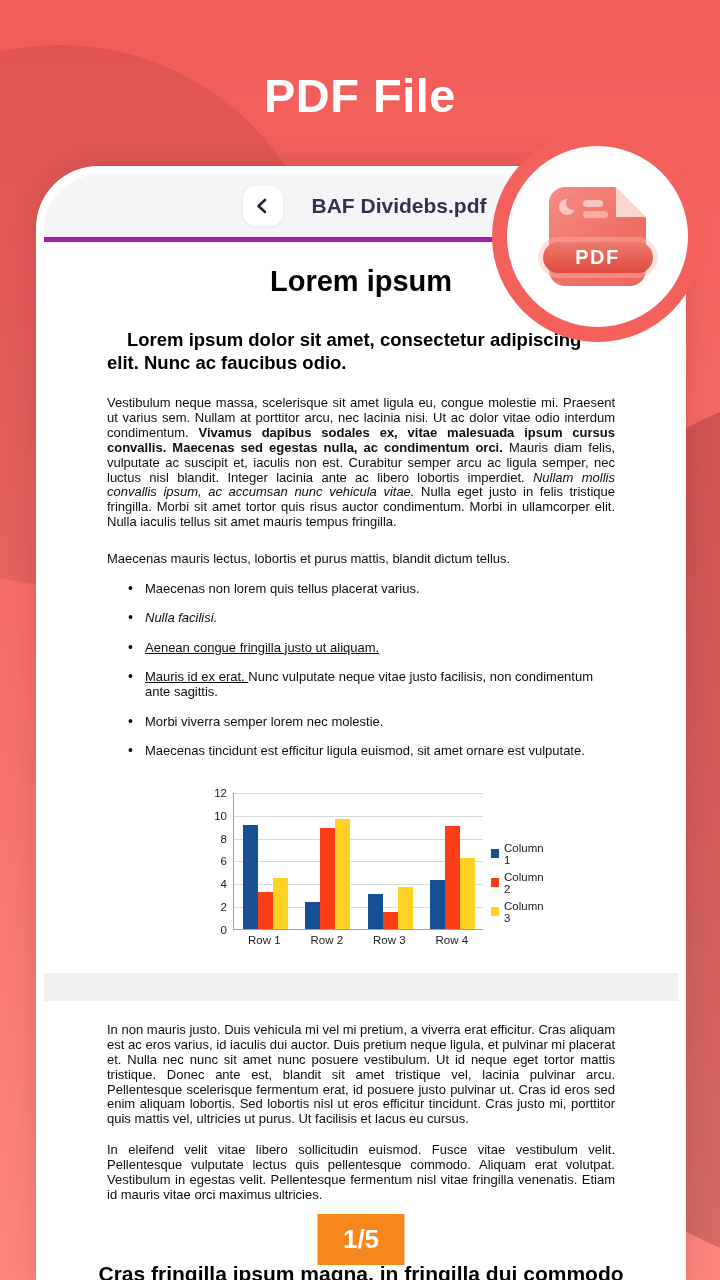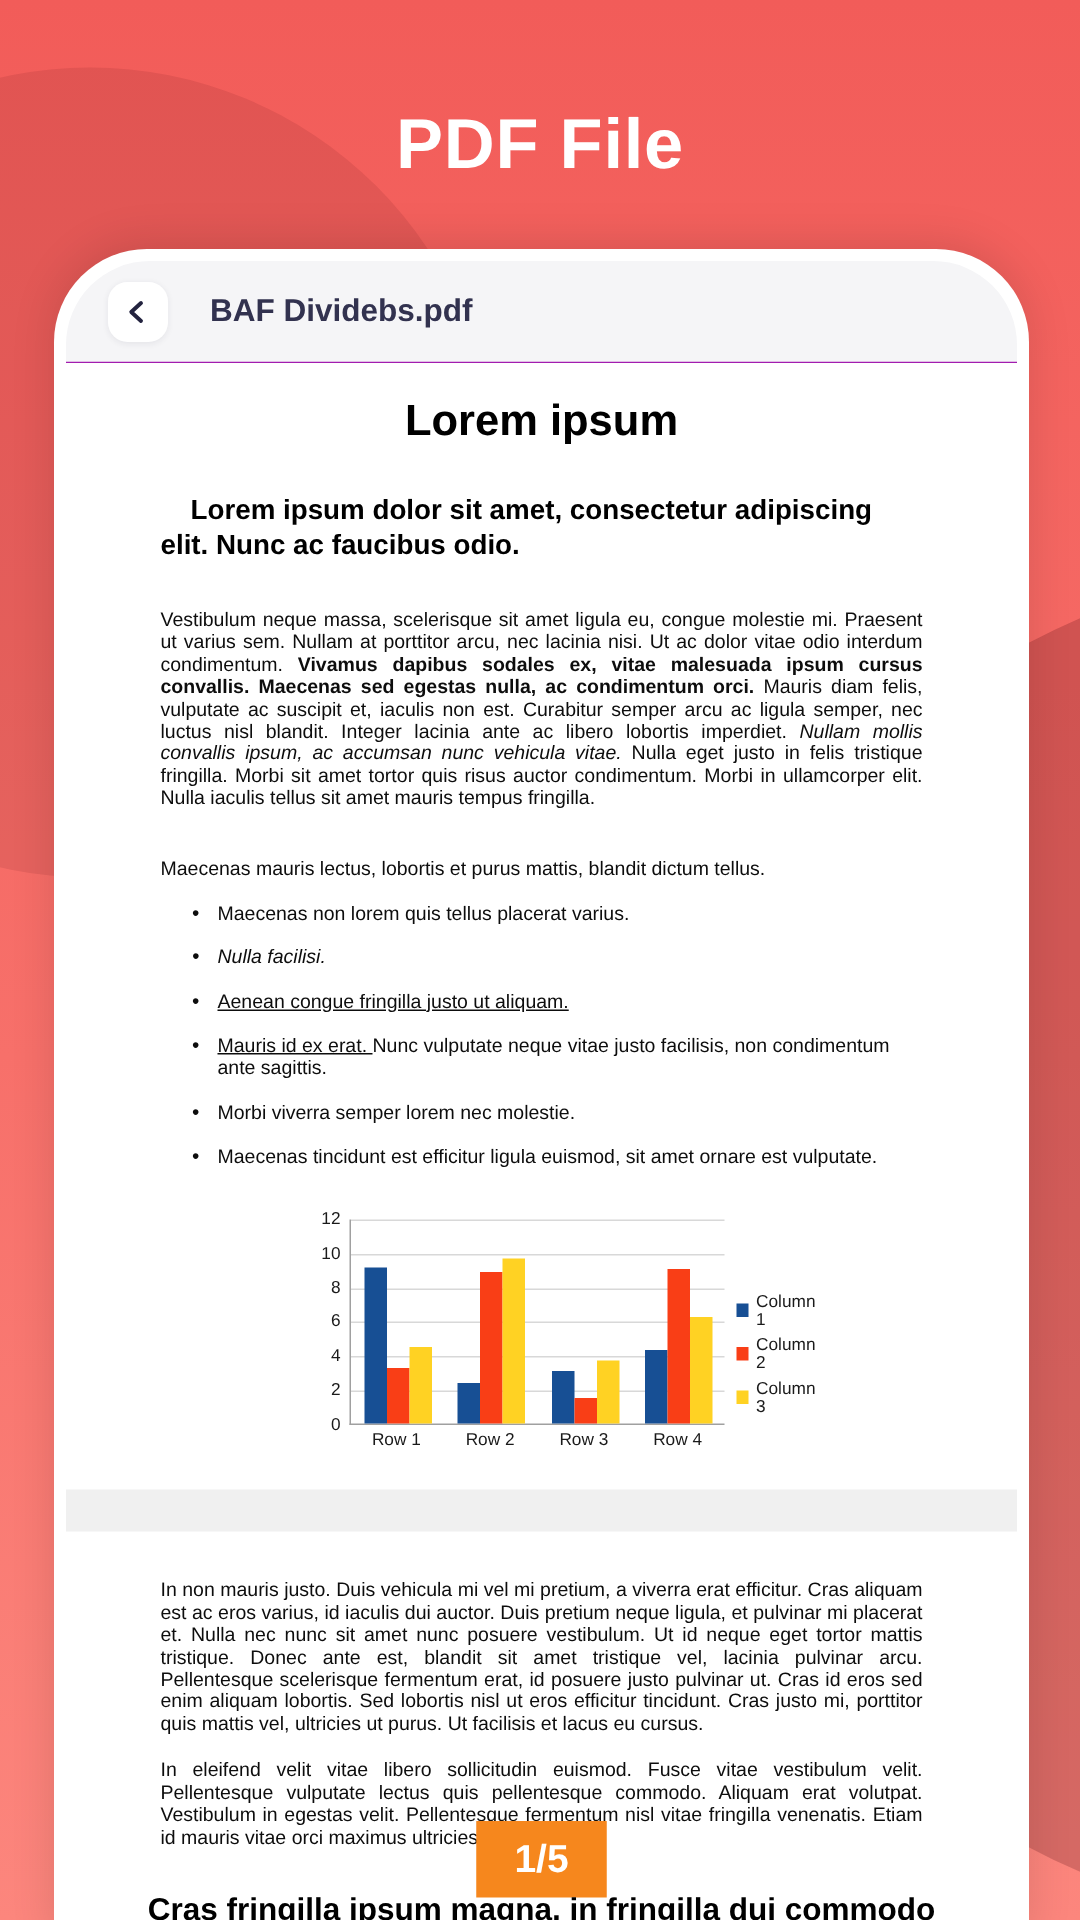--- a/index.html
+++ b/index.html
@@ -17,33 +17,33 @@
     font-size:47px; line-height:52px; font-weight:800; color:#fff; letter-spacing:0.5px;
   }
   
   .card{
     position:absolute; left:36px; top:166px; width:650px; height:1130px;
     background:#fff; border-radius:62px 62px 0 0; padding:8px 8px 0;
     box-shadow:0 -4px 30px rgba(0,0,0,0.12);
   }
   .header{
     height:68px; background:#F5F5F7; border-radius:56px 56px 0 0;
-    border-bottom:1px solid #a21caf; display:flex; align-items:center; padding:0 20px 0 28px;
+    border-bottom:5px solid #a21caf; display:flex; align-items:center; padding:0 20px 0 28px;justify-content:center;
   }
   .back{
     width:40px; height:40px; border:none; background:#fff; border-radius:13px;
     display:flex; align-items:center; justify-content:center; cursor:pointer;
     box-shadow:0 1px 4px rgba(40,40,70,0.08);
   }
   .fname{ margin-left:28px; font-size:21px; font-weight:700; color:#32324F; }
   
   .doc{ padding:0 63px; color:#0d0d0d; }
   .doc h1{ margin-top:22px; font-size:29px; line-height:34px; font-weight:700; text-align:center; color:#000; }
   .doc .subtitle{ margin-top:30px; font-size:18.5px; line-height:23px; font-weight:700; text-indent:20px; color:#000; }
-  .p{ margin-top:32px; font-size:13px; line-height:14.9px; }
+  .p{ margin-top:22px; font-size:13px; line-height:14.9px; }
   .j{ text-align:justify; }
   ul{ margin-top:15px; list-style:none; padding-left:21px; }
   li{ position:relative; padding-left:17px; margin-bottom:14.5px; font-size:13px; line-height:14.9px; }
   li::before{ content:"\2022"; position:absolute; left:0; top:-1px; font-size:14px; }
   li.bld{ font-weight:400; }
   li.ita{ font-style:italic; }
   li.und span{ text-decoration:underline; }
   .u{ text-decoration:underline; }
   
   .chart{ position:relative; margin:26px 0 0 96px; width:345px; height:172px; font-size:11.5px; color:#1a1a1a; }
@@ -189,13 +189,25 @@
       <div class="pagegap"></div>
 
       <p class="p j">In non mauris justo. Duis vehicula mi vel mi pretium, a viverra erat efficitur. Cras aliquam est ac eros varius, id iaculis dui auctor. Duis pretium neque ligula, et pulvinar mi placerat et. Nulla nec nunc sit amet nunc posuere vestibulum. Ut id neque eget tortor mattis tristique. Donec ante est, blandit sit amet tristique vel, lacinia pulvinar arcu. Pellentesque scelerisque fermentum erat, id posuere justo pulvinar ut. Cras id eros sed enim aliquam lobortis. Sed lobortis nisl ut eros efficitur tincidunt. Cras justo mi, porttitor quis mattis vel, ultricies ut purus. Ut facilisis et lacus eu cursus.</p>
       <p class="p j p3">In eleifend velit vitae libero sollicitudin euismod. Fusce vitae vestibulum velit. Pellentesque vulputate lectus quis pellentesque commodo. Aliquam erat volutpat. Vestibulum in egestas velit. Pellentesque fermentum nisl vitae fringilla venenatis. Etiam id mauris vitae orci maximus ultricies.</p>
     </div>
 
     <div class="pagebadge">1/5</div>
     <div class="h2b">Cras fringilla ipsum magna, in fringilla dui commodo</div>
   </div>
 
+  <div class="pdfbadge">
+    <div class="inner-circle">
+      <div class="docicon">
+        <div class="foldwhite"></div>
+        <div class="fold"></div>
+        <div class="moon"></div>
+        <div class="dbar b1"></div>
+        <div class="dbar b2"></div>
+        <div class="pill">PDF</div>
+      </div>
+    </div>
+  </div>
 </div>
 
 </body></html>

